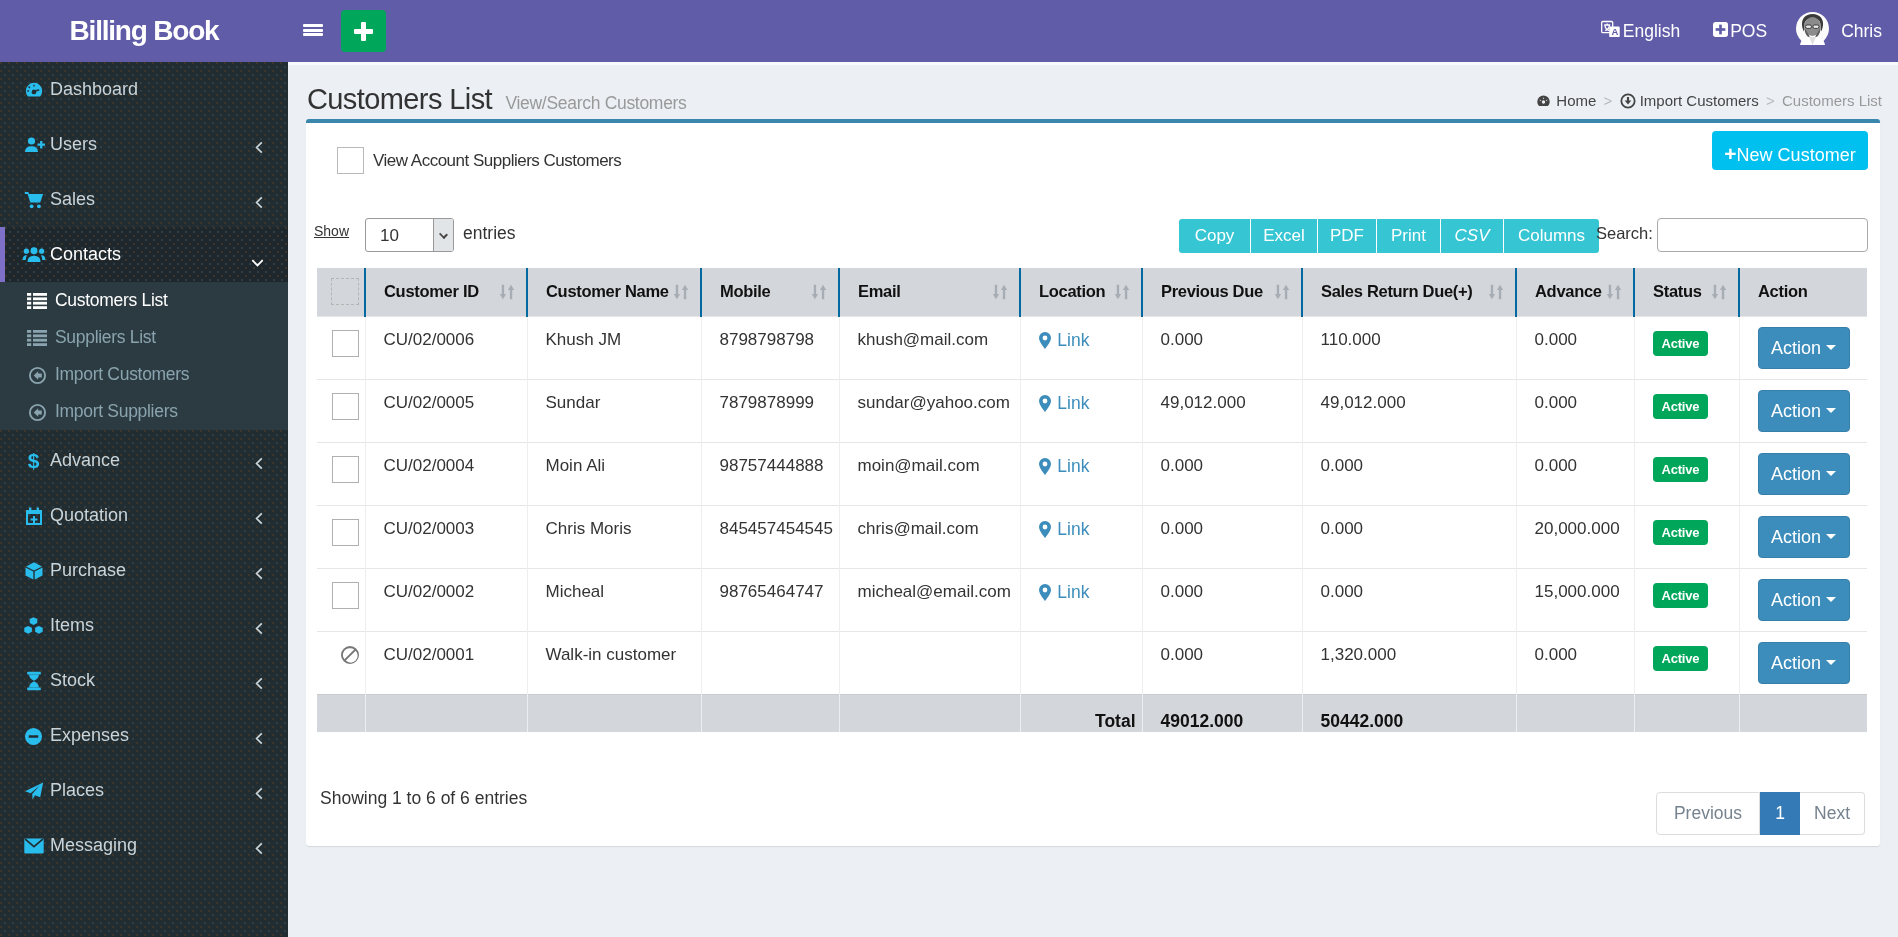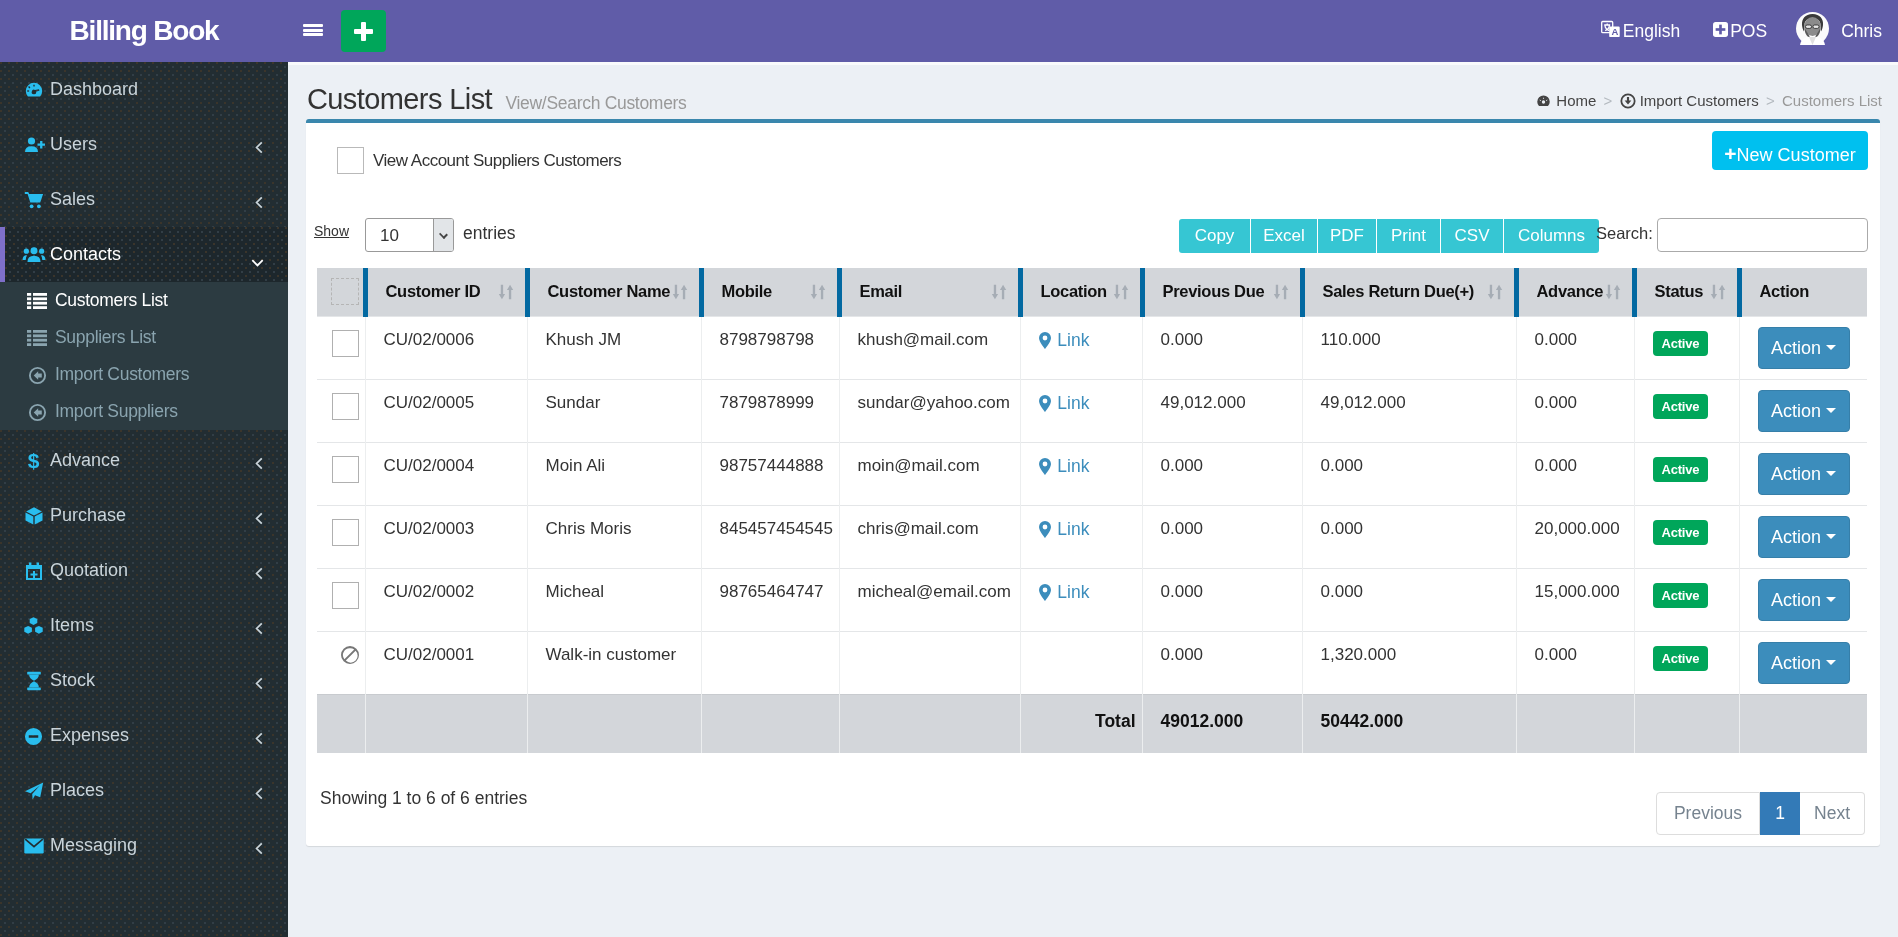--- a/index.html
+++ b/index.html
@@ -63,33 +63,33 @@
 .arrc { position:absolute; left:6px; top:12px; width:7px; height:7px; border-right:2px solid #444; border-bottom:2px solid #444; transform:rotate(45deg) scale(1,0.8); }
 .entries-l { position:absolute; left:157px; top:5px; font-size:17.5px; color:#333; }
 .dt-buttons { position:absolute; left:873px; top:1px; display:flex; }
 .dtb { height:34px; background:#36c6d3; color:#fff; font-size:17px; display:flex; align-items:center; justify-content:center; border-right:1px solid #fff; }
 .dtb:first-child { border-radius:3px 0 0 3px; }
 .dtb:last-child { border-radius:0 3px 3px 0; border-right:none; }
 .search-l { position:absolute; left:1290px; top:6px; font-size:16.5px; color:#333; }
 .search-box { position:absolute; left:1351px; top:0; width:211px; height:34px; border:1px solid #aaa; border-radius:4px; background:#fff; }
 
 table.dt { position:absolute; left:11px; top:145px; width:1550px; border-collapse:collapse; table-layout:fixed; }
-table.dt th { background:#d3d6da; font-size:16.5px; letter-spacing:-0.3px; color:#111; text-align:left; padding:0 18px; height:48px; position:relative; border-left:5px solid #0369a1; }
+table.dt th { background:#d3d6da; font-size:16.5px; letter-spacing:-0.3px; color:#111; text-align:left; padding:0 18px; height:48px; position:relative; border-left:2px solid #0369a1; }
 table.dt th:first-child { border-left:none; }
 table.dt td { font-size:17px; color:#333; padding:13px 18px 10px; vertical-align:top; border-top:1px solid #e4e6e8; border-left:1px solid #eceeef; }
 table.dt td:first-child { border-left:none; }
 
 .sorticon { position:absolute; right:10px; top:16px; }
 .rowchk { width:27px; height:27px; border:1px solid #b0b0b0; background:#fff; }
 .hdrchk { width:28px; height:27px; border:1px dashed #b5b5b5; }
 a.loc { color:#3c8dbc; text-decoration:none; font-size:17.5px; }
 .badge-a { display:inline-block; background:#00a65a; color:#fff; font-size:13px; font-weight:bold; padding:5px 9px; border-radius:4px; letter-spacing:-0.2px; margin-top:1px; }
 .btn-action { display:inline-block; width:92px; height:42px; background:#3c8dbc; border:1px solid #367fa9; border-radius:4px; color:#fff; font-size:18px; text-align:center; line-height:40px; margin-top:-3px; }
 .caret { display:inline-block; width:0; height:0; border:5px solid transparent; border-top-color:#fff; margin-left:5px; vertical-align:middle; margin-top:3px; }
-table.dt tfoot td { background:#d3d6da; font-weight:bold; font-size:17.5px; color:#111; padding:16px 18px 21px; border-top:1px solid #c8cbcf; }
+table.dt tfoot td { background:#d3d6da; font-weight:bold; font-size:17.5px; color:#111; padding:16px 18px 0; border-top:1px solid #c8cbcf; }
 
 .showing { position:absolute; left:14px; top:665px; font-size:17.5px; color:#333; }
 .pager { position:absolute; right:15px; top:669px; display:flex; font-size:17.5px; }
 .pg { height:43px; display:flex; align-items:center; border:1px solid #ddd; background:#fff; color:#76838f; padding:0 14px; }
 .pg.prev { border-radius:4px 0 0 4px; padding:0 17px; }
 .pg.num { background:#337ab7; border-color:#337ab7; color:#fff; width:40px; justify-content:center; padding:0; }
 .pg.next { border-radius:0 4px 4px 0; border-left:none; }
 </style>
 </head>
 <body>
@@ -314,35 +314,35 @@
         <a>
           <span class="micon" style="color:#29bdee;font-size:21px;font-weight:bold;">$</span>
           <span class="mtext">Advance</span>
           <span class="chev"><svg width="8" height="13" viewBox="0 0 10 16" style="color:#c9d4da">
               <use href="#i-chevl"></use>
             </svg></span>
         </a>
       </li>
     <li>
         <a>
+          <span class="micon"><svg width="18" height="20" fill="#29bdee" style="vertical-align:middle">
+              <use href="#i-cal"></use>
+            </svg></span>
+          <span class="mtext">Quotation</span>
+          <span class="chev"><svg width="8" height="13" viewBox="0 0 10 16" style="color:#c9d4da">
+              <use href="#i-chevl"></use>
+            </svg></span>
+        </a>
+      </li>
+    <li>
+        <a>
           <span class="micon"><svg width="20" height="20" fill="#29bdee" style="vertical-align:middle">
               <use href="#i-cube"></use>
             </svg></span>
           <span class="mtext">Purchase</span>
-          <span class="chev"><svg width="8" height="13" viewBox="0 0 10 16" style="color:#c9d4da">
-              <use href="#i-chevl"></use>
-            </svg></span>
-        </a>
-      </li>
-    <li>
-        <a>
-          <span class="micon"><svg width="18" height="20" fill="#29bdee" style="vertical-align:middle">
-              <use href="#i-cal"></use>
-            </svg></span>
-          <span class="mtext">Quotation</span>
           <span class="chev"><svg width="8" height="13" viewBox="0 0 10 16" style="color:#c9d4da">
               <use href="#i-chevl"></use>
             </svg></span>
         </a>
       </li>
     <li>
         <a>
           <span class="micon"><svg width="23" height="20" fill="#29bdee" style="vertical-align:middle">
               <use href="#i-cubes"></use>
             </svg></span>
@@ -424,21 +424,21 @@
           <span class="arr">
             <span class="arrc"></span>
           </span>
         </div>
       <div class="entries-l">entries</div>
       <div class="dt-buttons">
         <div class="dtb" style="width:72px;">Copy</div>
         <div class="dtb" style="width:67px;">Excel</div>
         <div class="dtb" style="width:59px;">PDF</div>
         <div class="dtb" style="width:64px;">Print</div>
-        <div class="dtb" style="width:63px;">CSV</div>
+        <div class="dtb" style="width:63px;font-style:italic;">CSV</div>
         <div class="dtb" style="width:95px;">Columns</div>
       </div>
       <div class="search-l">Search:</div>
       <div class="search-box"></div>
     </div>
 
     <table class="dt">
       <colgroup>
         <col style="width:48px">
           <col style="width:162px">

